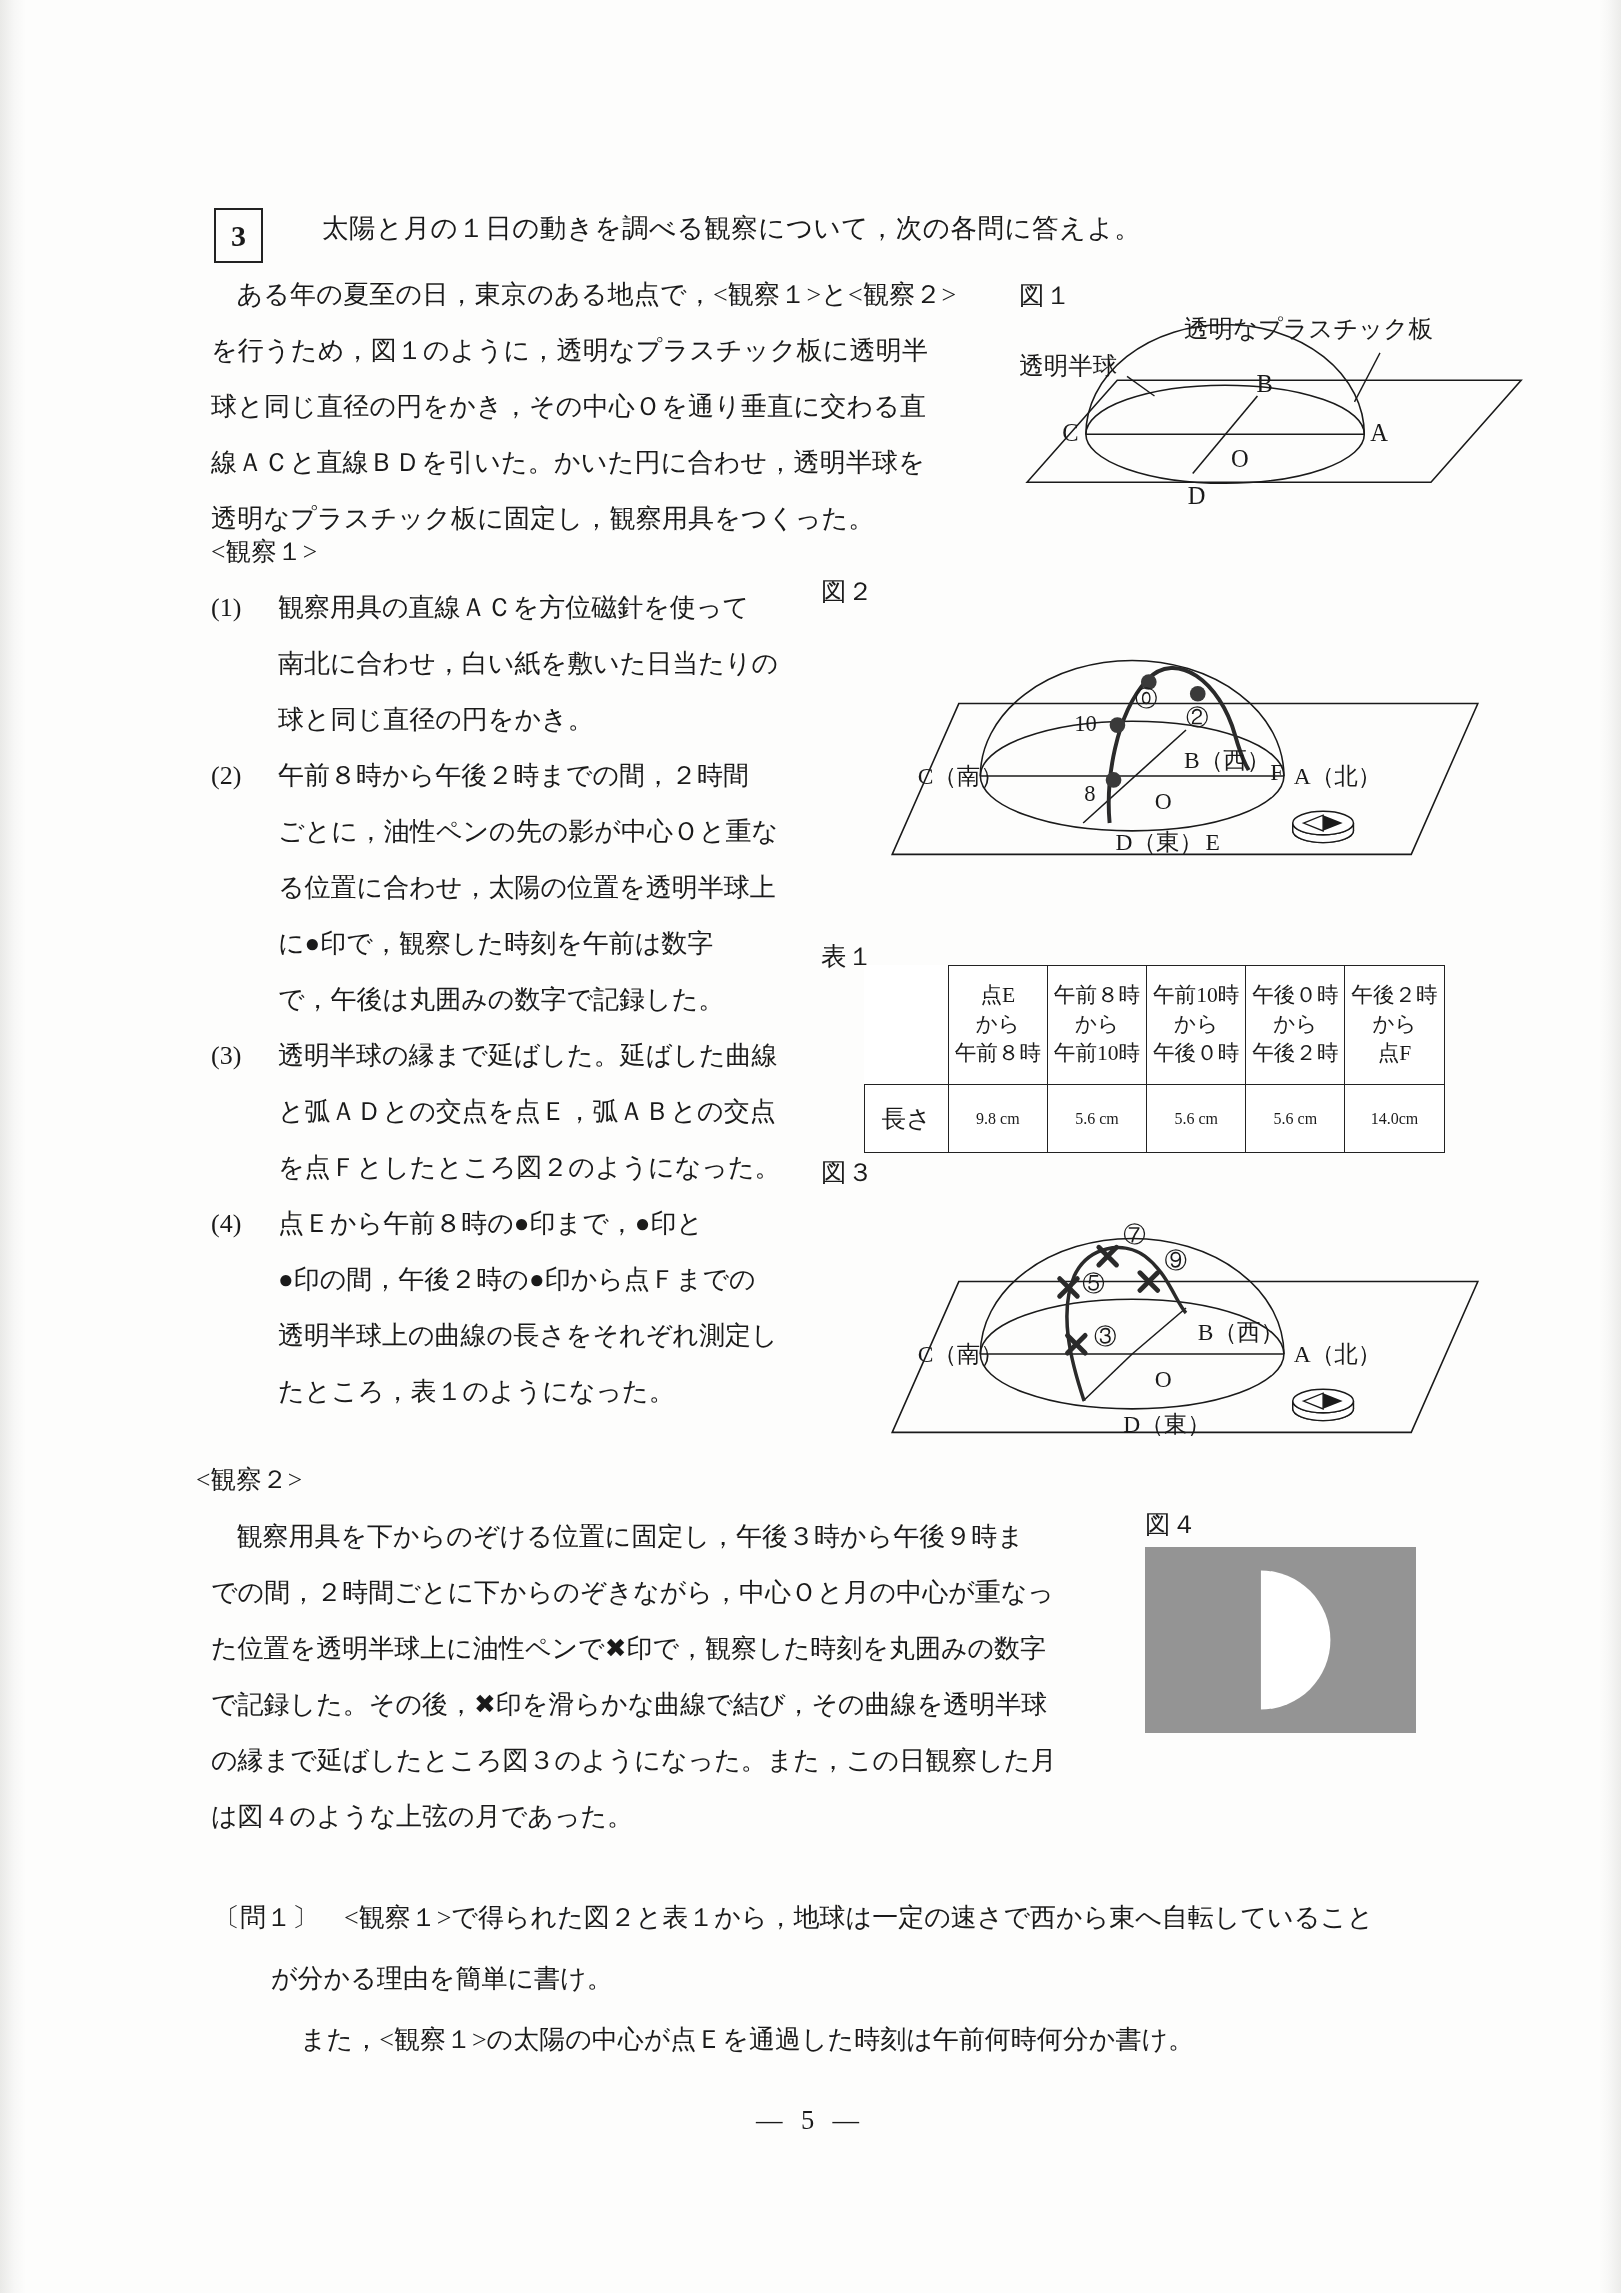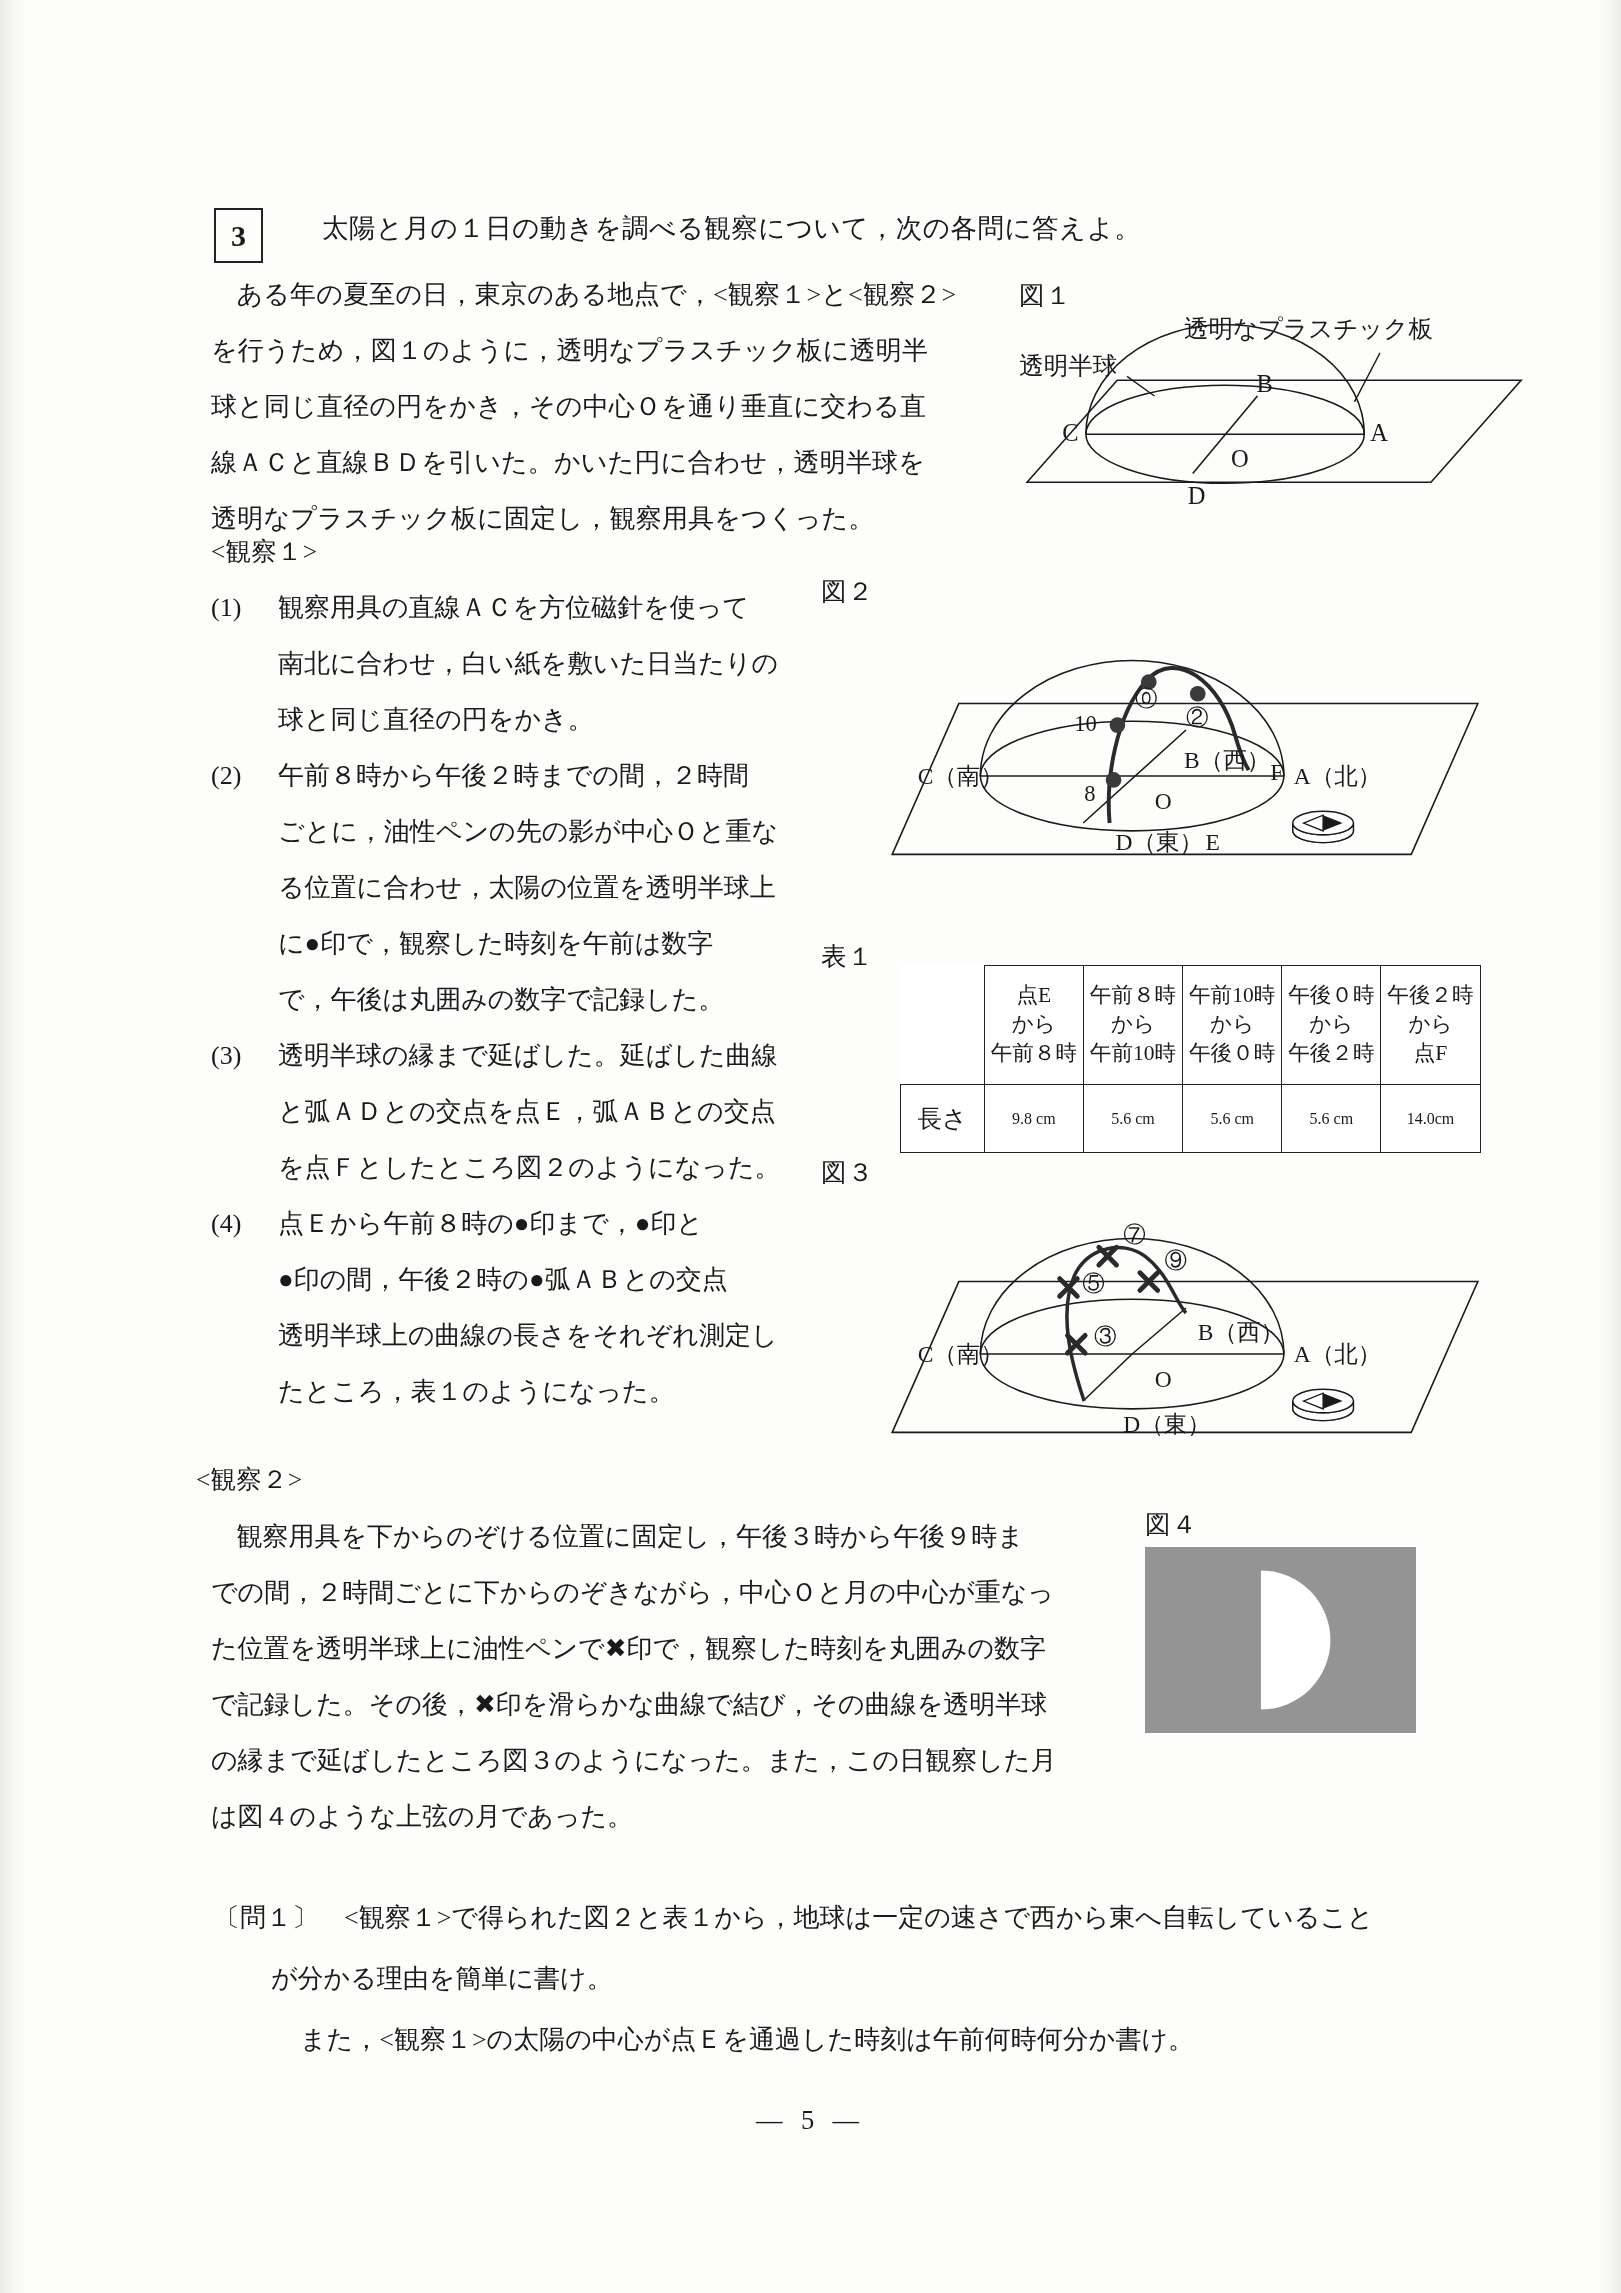--- a/index.html
+++ b/index.html
@@ -133,21 +133,21 @@
     letter-spacing: 1px;
   }
 
   
   .fig { position: absolute; }
   .fig svg { display: block; }
 
   
   .tbl-wrap {
     position: absolute;
-    left: 900px;
+    left: 864px;
     top: 965px;
     font-family: Liberation Serif, serif;
   }
   table.t1 {
     border-collapse: collapse;
     font-size: 21.6px;
     line-height: 29px;
     background: #fff;
   }
   table.t1 td, table.t1 th {
@@ -220,21 +220,21 @@
       <span class="body">
         <span class="ln">透明半球の縁まで延ばした。延ばした曲線</span>
         <span class="ln">と弧ＡＤとの交点を点Ｅ，弧ＡＢとの交点</span>
         <span class="ln">を点Ｆとしたところ図２のようになった。</span>
       </span>
     </div>
     <div class="item">
       <span class="marker">(4)</span>
       <span class="body">
         <span class="ln">点Ｅから午前８時の●印まで，●印と</span>
-        <span class="ln">●印の間，午後２時の●弧ＡＢとの交点</span>
+        <span class="ln">●印の間，午後２時の●印から点Ｆまでの</span>
         <span class="ln">透明半球上の曲線の長さをそれぞれ測定し</span>
         <span class="ln">たところ，表１のようになった。</span>
       </span>
     </div>
   </div>
 
   <div class="sec-label" style="left:196px; top:1462px;">&lt;観察２&gt;</div>
 
   <div class="obs2-body">
     <span class="ln indent1">観察用具を下からのぞける位置に固定し，午後３時から午後９時ま</span>

